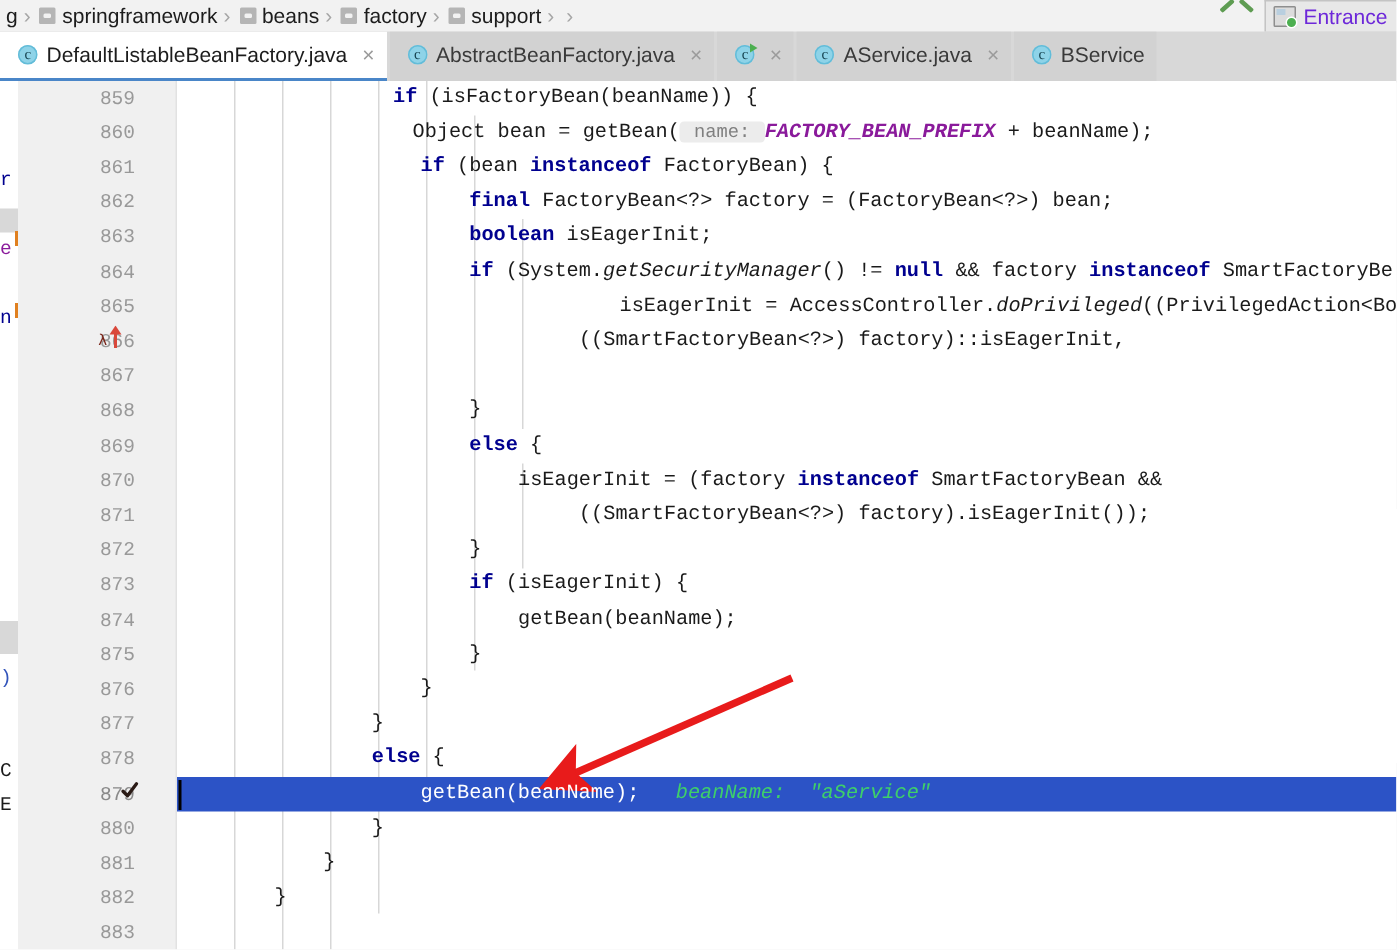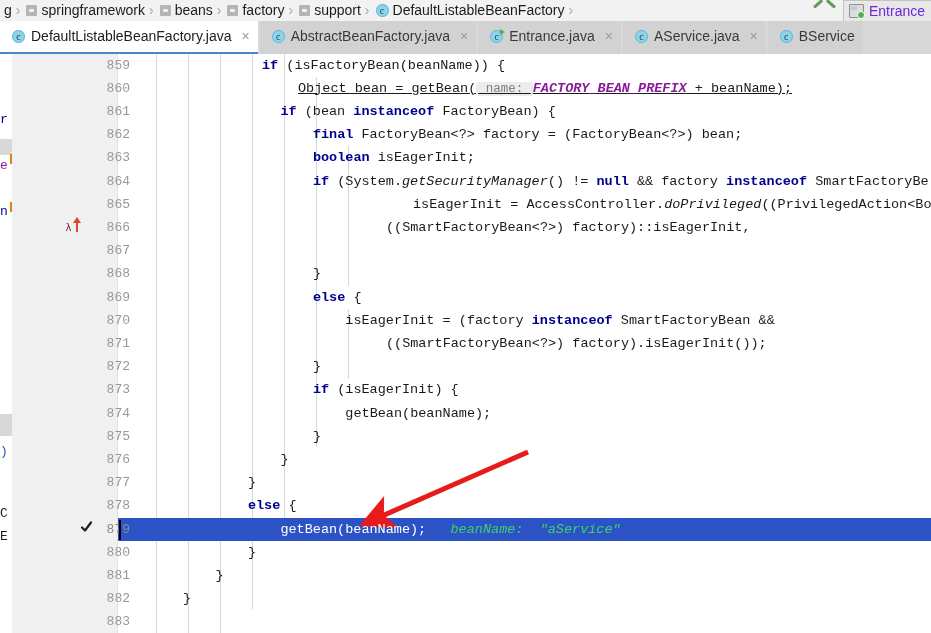--- a/index.html
+++ b/index.html
@@ -129,21 +129,20 @@
   .code-area{
     position:absolute;left:106px;top:0;right:0;height:579px;background:#ffffff;
   }
   .row{
     position:absolute;left:0;width:919px;height:23.2px;
   }
   .ln{
     position:absolute;left:0;width:78px;text-align:right;
     font-family:"Liberation Mono", monospace;font-size:13px;color:#999999;
     line-height:23.2px;
-    padding-left:40px;
   }
   .code{
     position:absolute;left:106px;white-space:pre;
     font-family:"Liberation Mono", monospace;font-size:13.5px;color:#1a1a1a;
     line-height:23.2px;letter-spacing:0px;
   }
   .row.selected .sel{
     position:absolute;left:106px;top:0;width:813px;height:23.2px;background:#2c53c6;
   }
   .row.selected .code{color:#ffffff;z-index:2;}
@@ -221,24 +220,20 @@
       <span class="crumb-text">factory</span>
     </span>
     <span class="crumb-sep">›</span>
 
     <span class="crumb">
       <span class="ic-folder"></span>
       <span class="crumb-text">support</span>
     </span>
     <span class="crumb-sep">›</span>
 
-    <span class="crumb">
-      <span class="ic-class"></span>
-      <span class="crumb-text">DefaultListableBeanFactory</span>
-    </span>
     <span class="crumb-sep">›</span>
 
     <span class="crumb-right">
       <span class="ic-caret-up"></span>
       <span class="runconfig">
         <span class="ic-run-app"></span>
         <span class="runconfig-label">Entrance</span>
       </span>
     </span>
   </div>
@@ -252,21 +247,20 @@
     </div>
 
     <div class="tab inactive">
       <span class="ic-class-sm"></span>
       <span class="tab-label">AbstractBeanFactory.java</span>
       <span class="tab-close">×</span>
     </div>
 
     <div class="tab inactive">
       <span class="ic-class-sm runnable"></span>
-      <span class="tab-label">Entrance.java</span>
       <span class="tab-close">×</span>
     </div>
 
     <div class="tab inactive">
       <span class="ic-class-sm"></span>
       <span class="tab-label">AService.java</span>
       <span class="tab-close">×</span>
     </div>
 
     <div class="tab inactive">
@@ -305,21 +299,21 @@
       <div class="guide" style="left:336px;top:255px;height:70px;"></div>
     </div>
 
     <div id="rows">
         <div class="row" style="top: -0.5px;">
           <div class="ln">859</div>
           <div class="code" style="left: 250px;"><span class="kw">if</span><span> (isFactoryBean(beanName)) {</span></div>
         </div>
         <div class="row" style="top: 22.7px;">
           <div class="ln">860</div>
-          <div class="code" style="left: 286px; text-decoration: underline;"><span>Object bean = getBean(</span><span class="hint"> name: </span><span class="field-c">FACTORY_BEAN_PREFIX</span><span> + beanName);</span></div>
+          <div class="code" style="left: 263px;"><span>Object bean = getBean(</span><span class="hint"> name: </span><span class="field-c">FACTORY_BEAN_PREFIX</span><span> + beanName);</span></div>
         </div>
         <div class="row" style="top: 45.9px;">
           <div class="ln">861</div>
           <div class="code" style="left: 268.4px;"><span class="kw">if</span><span> (bean </span><span class="kw">instanceof</span><span> FactoryBean) {</span></div>
         </div>
         <div class="row" style="top: 69.1px;">
           <div class="ln">862</div>
           <div class="code" style="left: 300.88px;"><span class="kw">final</span><span> FactoryBean&lt;?&gt; factory = (FactoryBean&lt;?&gt;) bean;</span></div>
         </div>
         <div class="row" style="top: 92.3px;">

